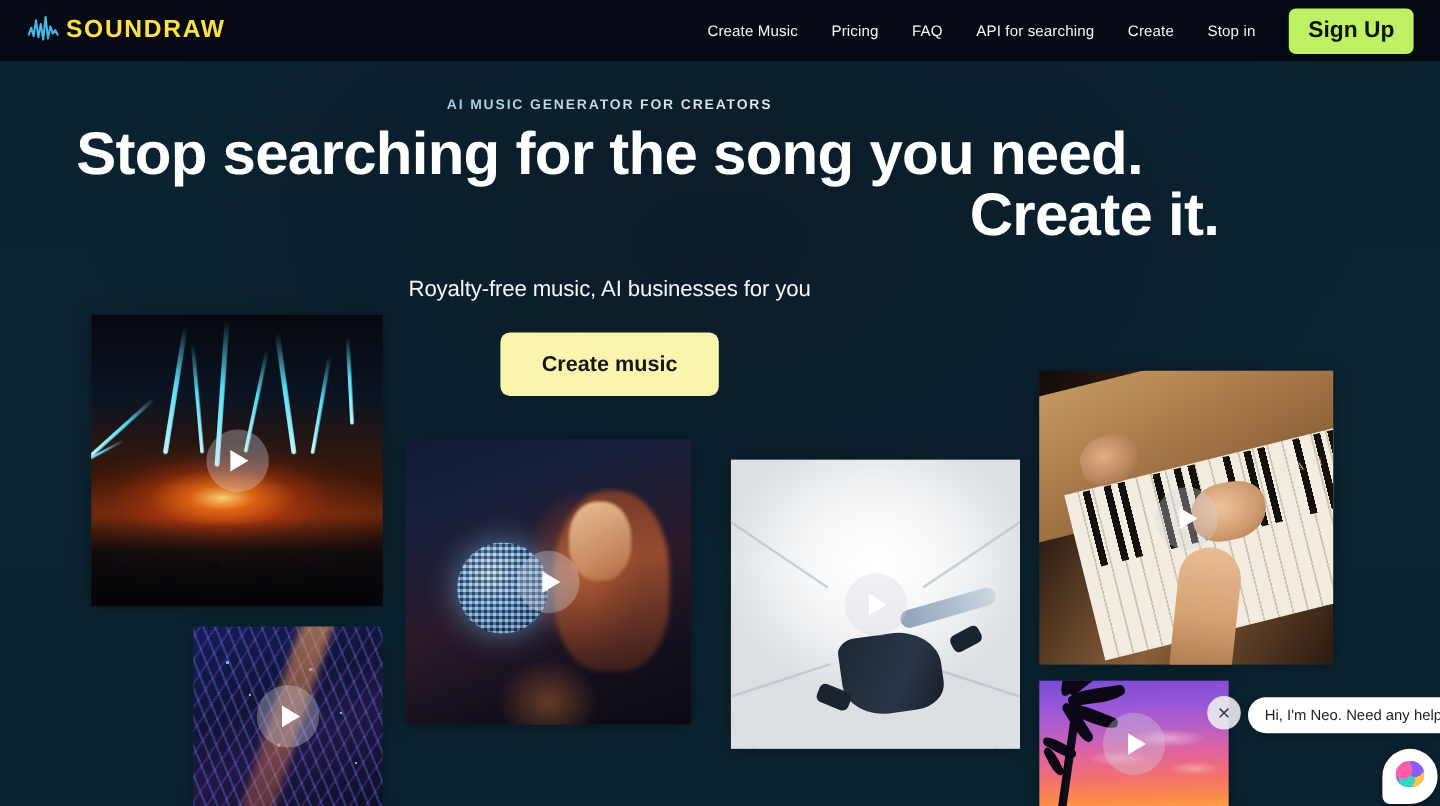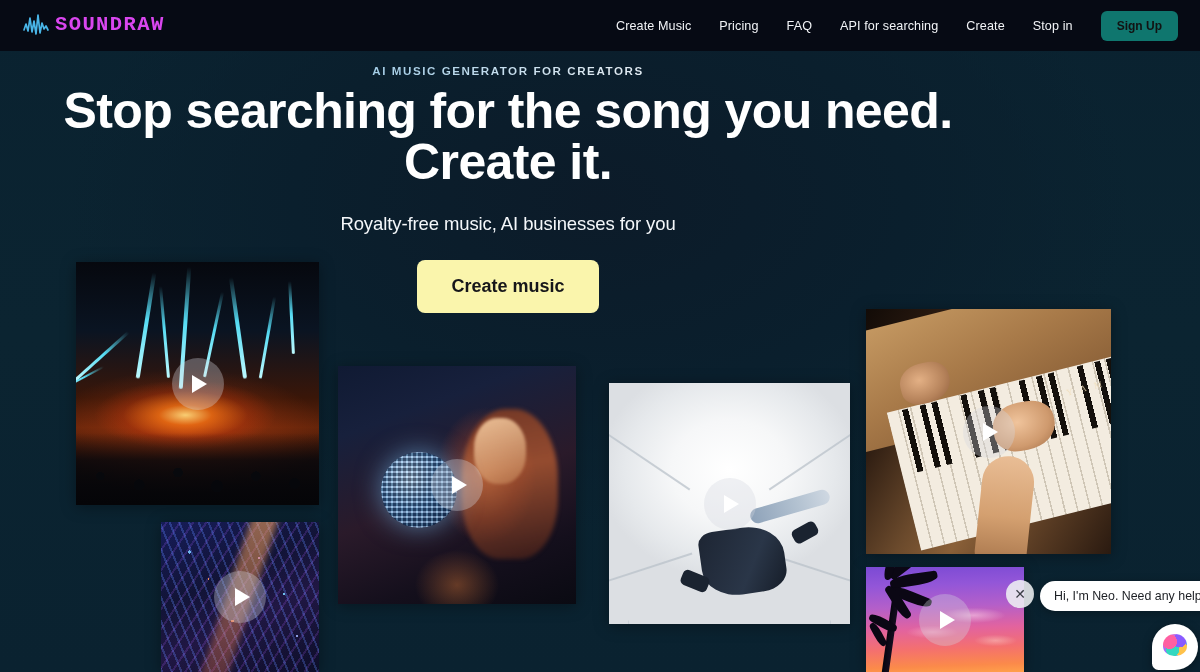--- a/index.html
+++ b/index.html
@@ -47,57 +47,57 @@
     align-items: center;
     gap: 3px;
     height: 30px;
     cursor: pointer;
   }
   .logo-mark { display: block; }
   .logo-text {
     font-size: 20.5px;
     font-weight: bold;
     letter-spacing: 1.4px;
-    color: #d946ef;
+    color: #fde047;
     line-height: 1;
-    font-family: Liberation Mono, monospace;
+    font-family: Liberation Sans, sans-serif;
   }
 
   .nav {
     display: flex;
     align-items: center;
     gap: 0px;
   }
   .nav-link {
     color: #f2f4f7;
     font-size: 12.6px;
     text-decoration: none;
     padding: 0 14px;
     white-space: nowrap;
     cursor: pointer;
     letter-spacing: 0.1px;
   }
   .signup-btn {
     margin-left: 14px;
-    background: #0f766e;
+    background: #bef264;
     color: #121212;
-    font-size: 12px;
+    font-size: 19px;
     font-weight: bold;
     border: none;
     border-radius: 6px;
     padding: 8px 16px;
     cursor: pointer;
     font-family: "Liberation Sans", sans-serif;
     white-space: nowrap;
   }
 
   
   .hero {
     position: absolute;
-    top: 51px; left: 0;
+    top: 68px; left: 0;
     width: 1016px;
     text-align: center;
     z-index: 30;
     pointer-events: none;
   }
   .eyebrow {
     margin-top: 13px;
     font-size: 11.6px;
     font-weight: bold;
     letter-spacing: 1.55px;
@@ -109,21 +109,21 @@
   }
   .headline {
     margin-top: 9px;
     font-size: 50px;
     font-weight: bold;
     line-height: 1.02;
     letter-spacing: -0.6px;
     color: #ffffff;
     font-family: "Liberation Sans", sans-serif;
   }
-  .headline .line2 { display: block; }
+  .headline .line2 { display: block; text-align: right; }
   .subtitle {
     margin-top: 25px;
     font-size: 18.5px;
     color: #f4f7fa;
     font-weight: normal;
     letter-spacing: -0.1px;
   }
   .cta-wrap {
     margin-top: 25px;
     pointer-events: auto;

